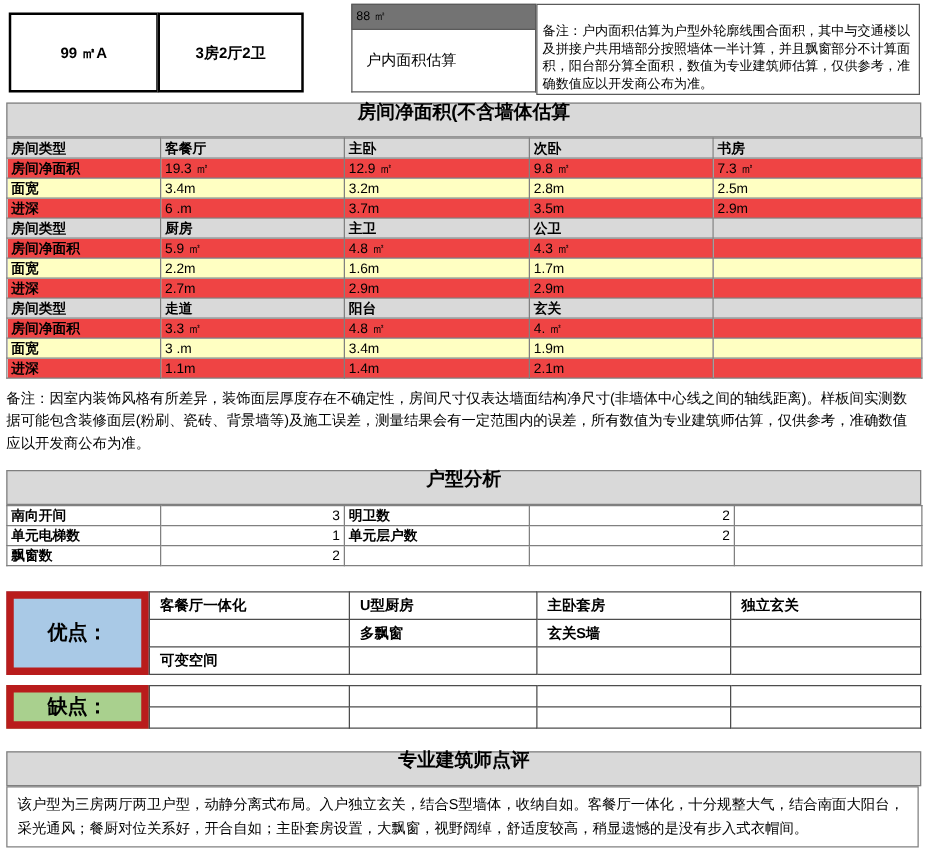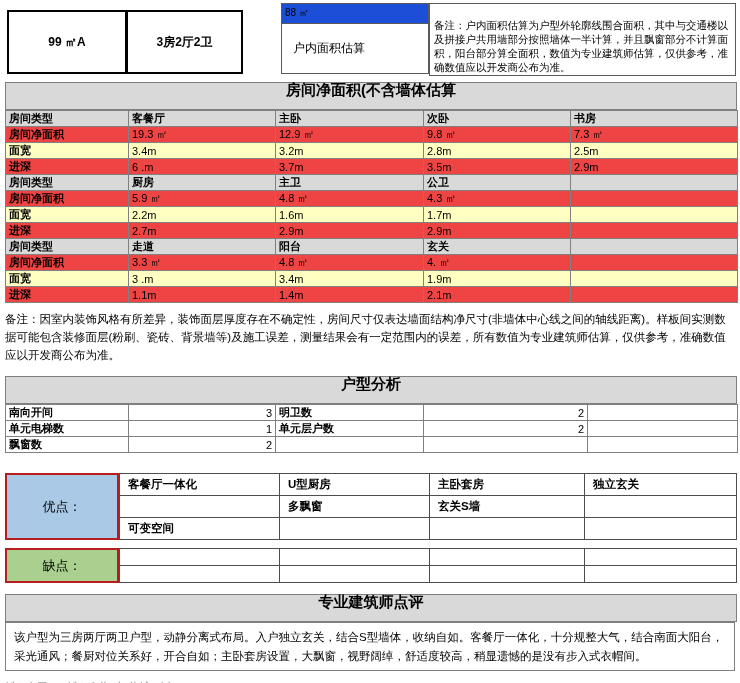--- a/index.html
+++ b/index.html
@@ -6,21 +6,21 @@
   html,body{background:#fff}
   body{width:740px;height:683px;overflow:hidden;position:relative;
        font-family:"Liberation Sans","DejaVu Sans",sans-serif;color:#000;font-size:11px}
   
   .topbar{position:relative;height:82px}
   .hbox{position:absolute;display:flex;align-items:center;justify-content:center;
         font-weight:bold;font-size:12px;background:#fff}
   .b1{left:7px;top:10px;width:120px;height:64px;border:2px solid #000}
   .b2{left:126px;top:10px;width:117px;height:64px;border:2px solid #000}
   .b3{position:absolute;left:281px;top:3px;width:148px}
-  .b3-top{border:1px solid #5a5a5a;height:21px;font-size:10px;padding:2px 3px;background:#1d4ed8}
+  .b3-top{border:1px solid #5a5a5a;height:21px;font-size:10px;padding:2px 3px;background:#737373}
   .b3-bot{border:1px solid #5a5a5a;border-top:none;height:50px;font-weight:normal;font-size:12px;
           display:flex;align-items:center;padding-left:11px;background:#fff}
   .b4{position:absolute;left:429px;top:3px;width:307px;height:73px;border:1px solid #5a5a5a;
       font-size:10.5px;line-height:1.34;padding:14px 4px;background:#fff}
   
   .bar{background:#d9d9d9;border:1px solid #7f7f7f;font-weight:bold;text-align:center;
        height:28px;line-height:14px;font-size:15px}
   .sheet{margin-left:5px;width:732px}
   
   table.grid{border-collapse:collapse;table-layout:fixed;width:732px;margin-left:5px}
@@ -33,22 +33,22 @@
   td.room{font-weight:bold}
   td.green{background:#d7e4bc}
   
   .note-mid{margin:8px 5px 0 5px;font-size:11.5px;line-height:1.55}
   
   .gap12{margin-top:12px}
   td.albl{font-weight:bold}
   td.aval{text-align:right}
   
   .pc{display:flex;margin-left:5px;width:732px}
-  .pc-label{width:115px;border:2px solid #b91c1c;display:flex;align-items:center;
-            justify-content:center;font-weight:normal;font-size:13px}
+  .pc-label{width:115px;border:6px solid #b91c1c;display:flex;align-items:center;
+            justify-content:center;font-weight:bold;font-size:16px}
   .pros-label{background:#a9c9e6}
   .cons-label{background:#a9d08e}
   table.pc-grid{border-collapse:collapse;table-layout:fixed;width:617px}
   table.pc-grid td{border:1px solid #4d4d4d;padding:0 8px;font-weight:bold;font-size:11.5px;
                    white-space:nowrap;overflow:hidden}
   table.pros-grid td{height:22px}
   table.cons-grid td{height:17px}
   
   .review-box{margin:0 5px;border:1px solid #808080;padding:5px 8px;font-size:11.5px;line-height:1.6}
   
@@ -259,16 +259,16 @@
     <tr>
       <td></td>
       <td></td>
       <td></td>
       <td></td>
     </tr>
   </tbody>
     </table>
 </div>
 
-<div class="bar sheet" style="margin-top:11px">专业建筑师点评</div>
+<div class="bar sheet" style="margin-top:18px">专业建筑师点评</div>
 <div class="review-box">该户型为三房两厅两卫户型，动静分离式布局。入户独立玄关，结合S型墙体，收纳自如。客餐厅一体化，十分规整大气，结合南面大阳台，采光通风；餐厨对位关系好，开合自如；主卧套房设置，大飘窗，视野阔绰，舒适度较高，稍显遗憾的是没有步入式衣帽间。</div>
 
 <div class="watermark">搜狐号@搜狐焦点荆门站</div>
 
 </body></html>

